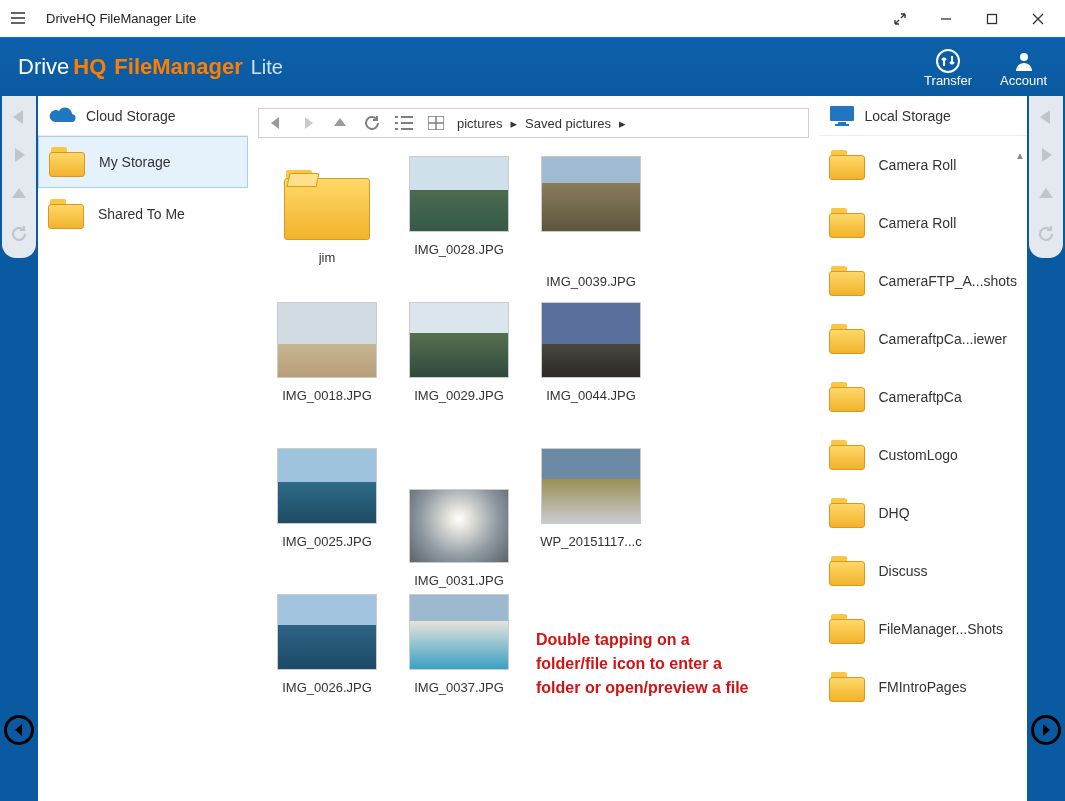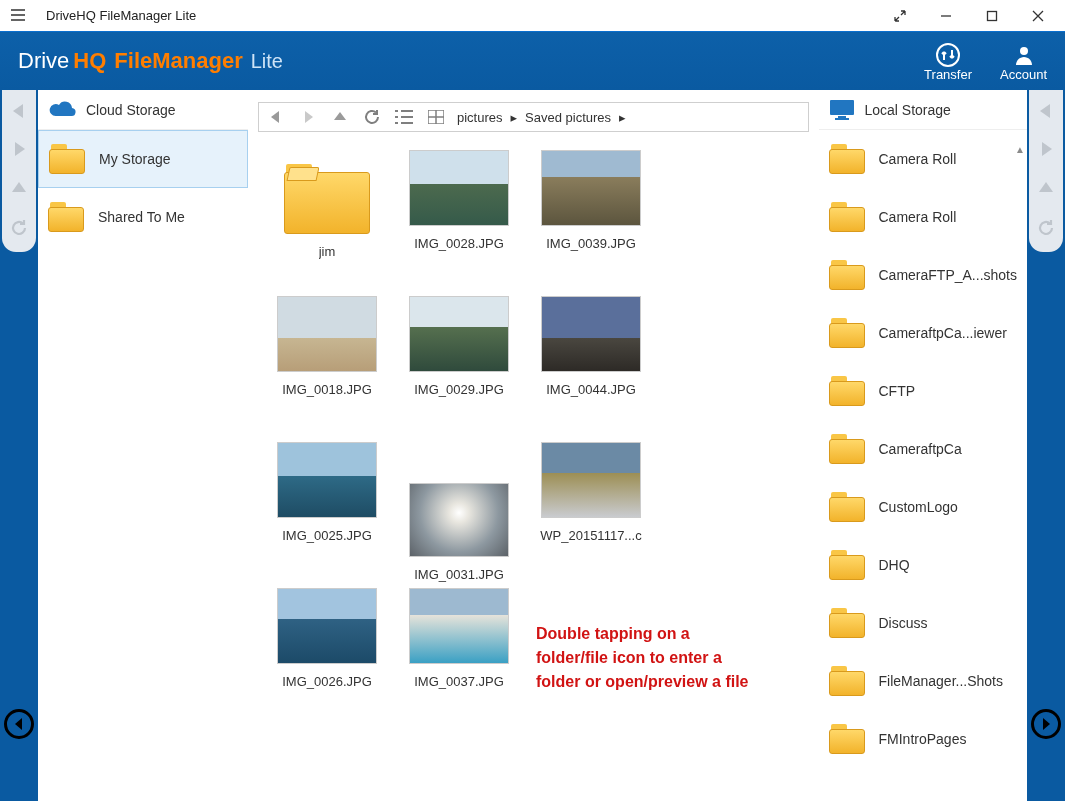--- a/index.html
+++ b/index.html
@@ -1,19 +1,19 @@
 <!DOCTYPE html>
 <html><head>
 <meta charset="utf-8">
 <style>
 * { margin: 0; padding: 0; box-sizing: border-box; font-family: "Segoe UI", Arial, sans-serif; }
 html, body { width: 1065px; height: 801px; overflow: hidden; background: #fff; }
 
 
-.titlebar { height: 32px; display: flex; align-items: center; border-bottom: 1px solid #0a6fcf; padding: 0 4px; }
+.titlebar { height: 38px; display: flex; align-items: center; border-bottom: 1px solid #0a6fcf; padding: 0 4px; }
 .titlebar .hamburger { width: 28px; text-align: center; font-size: 14px; color: #444; cursor: pointer; }
 .titlebar .title { font-size: 13px; color: #222; padding-left: 14px; }
 .titlebar .spacer { flex: 1; }
 .titlebar .wbtn { width: 46px; height: 32px; display: flex; align-items: center; justify-content: center; color: #222; }
 .titlebar .wbtn svg { stroke: #333; }
 
 
 .header { height: 58px; background: linear-gradient(#0d60a9, #0a5aa1); display: flex; align-items: center; padding: 0 18px; color: #fff; }
 .brand { font-size: 22px; display: flex; align-items: baseline; gap: 4px; text-align: center; }
 .brand .d { color: #fff; font-weight: 500; }
@@ -32,21 +32,21 @@
 .rail-arrow { color: #b7bec6; cursor: pointer; }
 .rail-arrow svg { display: block; }
 .collapse-circle { position: absolute; bottom: 62px; width: 30px; height: 30px; border: 3px solid #000; border-radius: 50%; display: flex; align-items: center; justify-content: center; cursor: pointer; }
 .collapse-circle svg { display: block; }
 
 
 .panel { background: #fff; flex: 0 0 210px; display: flex; flex-direction: column; }
 .panel.right { flex: 0 0 200px; position: relative; }
 .panel-header { height: 40px; display: flex; align-items: center; padding: 0 10px; gap: 10px; border-bottom: 1px solid #eee; }
 .panel-header .label { font-size: 14px; color: #333; }
-.tree-item { height: 58px; display: flex; align-items: center; gap: 14px; padding: 0 10px; cursor: pointer; }
+.tree-item { height: 52px; display: flex; align-items: center; gap: 14px; padding: 0 10px; cursor: pointer; }
 .tree-item.selected { background: #e6f2fb; border: 1px solid #a7d0ef; }
 .tree-item .label { font-size: 14px; color: #333; }
 
 
 .folder-icon { width: 42px; height: 36px; position: relative; }
 .folder-icon .tab { position: absolute; top: 0; left: 2px; width: 16px; height: 7px; background: #f9c646; border-radius: 2px 2px 0 0; }
 .folder-icon .body { position: absolute; top: 5px; left: 0; right: 0; bottom: 0; background: linear-gradient(#ffd869, #f2b32b); border-radius: 3px; border: 1px solid #d99a1c; }
 .folder-icon.open .flap { position: absolute; top: 3px; left: 4px; width: 30px; height: 14px; background: #ffe18c; border: 1px solid #d99a1c; border-radius: 2px 2px 0 0; transform: skewX(-12deg); }
 .folder-icon.small { width: 36px; height: 30px; }
 .folder-icon.large { width: 86px; height: 70px; }
@@ -260,21 +260,21 @@
               <div class="body" style="top:8px"></div>
               <div class="flap"></div>
             </div>
           </div>
           <div class="cap">jim</div>
         </div>
         <div class="cell" style="grid-area: 1 / 2;">
           <div class="thumb t-coast"></div>
           <div class="cap">IMG_0028.JPG</div>
         </div>
-        <div class="cell" style="grid-area: 1 / 3;">
+        <div class="cell" style="grid-area: 1 / 3; gap: 32px;">
           <div class="thumb t-castle"></div>
           <div class="cap">IMG_0039.JPG</div>
         </div>
         <div class="cell" style="grid-area: 2 / 1;">
           <div class="thumb t-beach"></div>
           <div class="cap">IMG_0018.JPG</div>
         </div>
         <div class="cell" style="grid-area: 2 / 2;">
           <div class="thumb t-cliff"></div>
           <div class="cap">IMG_0029.JPG</div>
@@ -348,27 +348,20 @@
             <div class="tab"></div>
             <div class="body"></div>
           </div>
           <span class="label">CameraftpCa...iewer</span>
         </div>
         <div class="tree-item">
           <div class="folder-icon small">
             <div class="tab"></div>
             <div class="body"></div>
           </div>
-          <span class="label">CFTP</span>
-        </div>
-        <div class="tree-item">
-          <div class="folder-icon small">
-            <div class="tab"></div>
-            <div class="body"></div>
-          </div>
           <span class="label">CameraftpCa</span>
         </div>
         <div class="tree-item">
           <div class="folder-icon small">
             <div class="tab"></div>
             <div class="body"></div>
           </div>
           <span class="label">CustomLogo</span>
         </div>
         <div class="tree-item">

